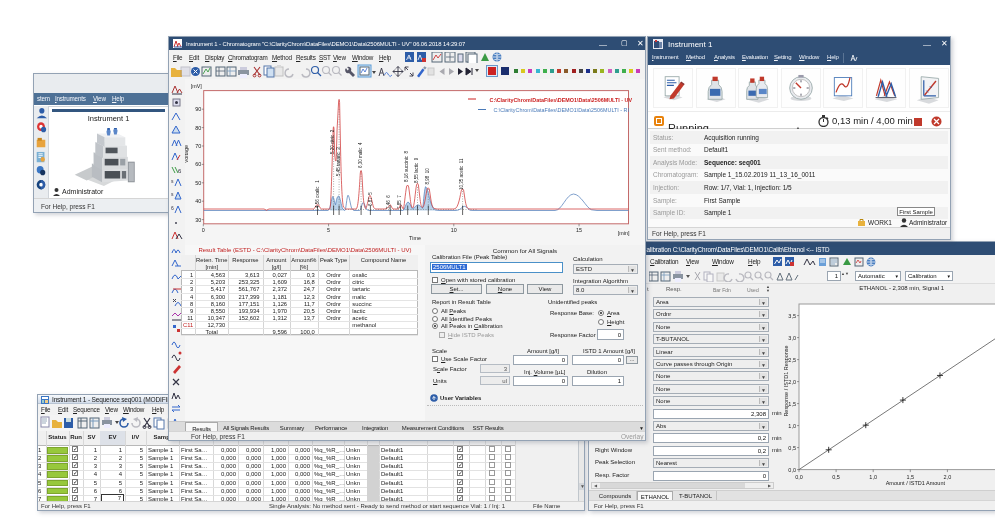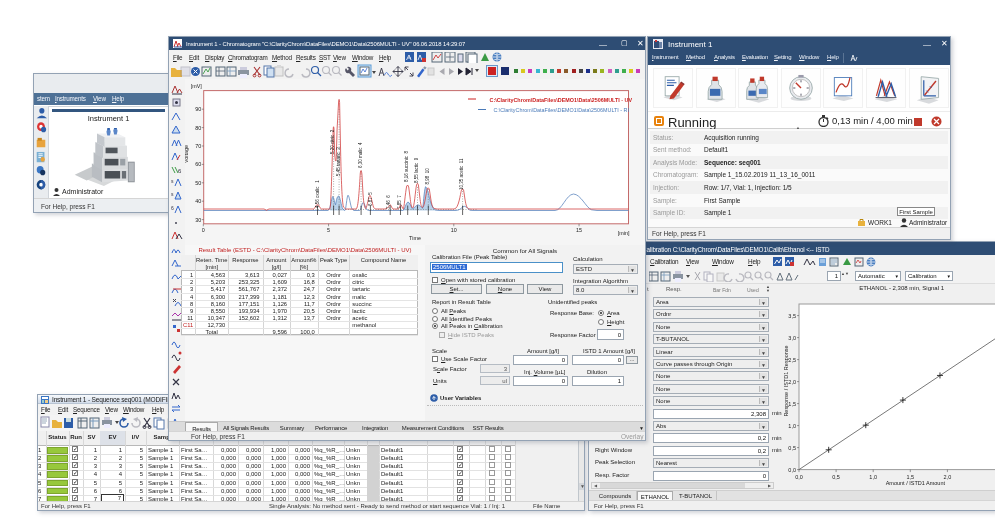--- a/index.html
+++ b/index.html
@@ -1106,21 +1106,21 @@
           <path d="M13 10 v18 M13 28 h14" stroke="#2d5da8" stroke-width="1.4"></path>
           <path d="M14 27 L27 11" stroke="#c0392b" stroke-width="1.6"></path>
           <path d="M16 22 l2 2 M20 17 l2 2" stroke="#2d5da8"></path>
         </g>
       </svg>
     </div>
  <div class="abs" id="cRun" style="left:0;right:0;top:74px;height:18px;background:#fff;border-top:1px solid #ececec;border-bottom:1px solid #cfcfcf">
       <div class="abs" style="left:6px;top:4px;width:10px;height:10px;background:#e8820c;border-radius:2px">
         <div style="position:absolute;left:2px;top:2px;width:6px;height:6px;border:1.5px solid #fff"></div>
       </div>
-      <div class="abs" style="left:20px;top:3px;font-size:13px;color:#222">Running</div>
+      <div class="abs" style="left:20px;top:10px;font-size:11px;color:#222">Running</div>
       <svg class="abs" style="left:170px;top:3px" width="11" height="12" viewBox="0 0 11 12">
         <circle cx="5.5" cy="7" r="4.5" fill="none" stroke="#333" stroke-width="1.3"></circle>
         <rect x="4" y="0" width="3" height="2" fill="#333"></rect>
         <path d="M8.5 2.5 l1.5 1.5" stroke="#333" stroke-width="1.2"></path>
         <path d="M5.5 7 L5.5 4" stroke="#333"></path>
       </svg>
       <div class="abs" style="left:184px;top:3px;font-size:9.5px;color:#222">0,13 min / 4,00 min</div>
       <div class="abs" style="left:266px;top:6px;width:8px;height:8px;background:#c0392b"></div>
       <svg class="abs" style="left:283px;top:4px" width="11" height="11" viewBox="0 0 11 11">
         <circle cx="5.5" cy="5.5" r="5" fill="#c0392b"></circle>

